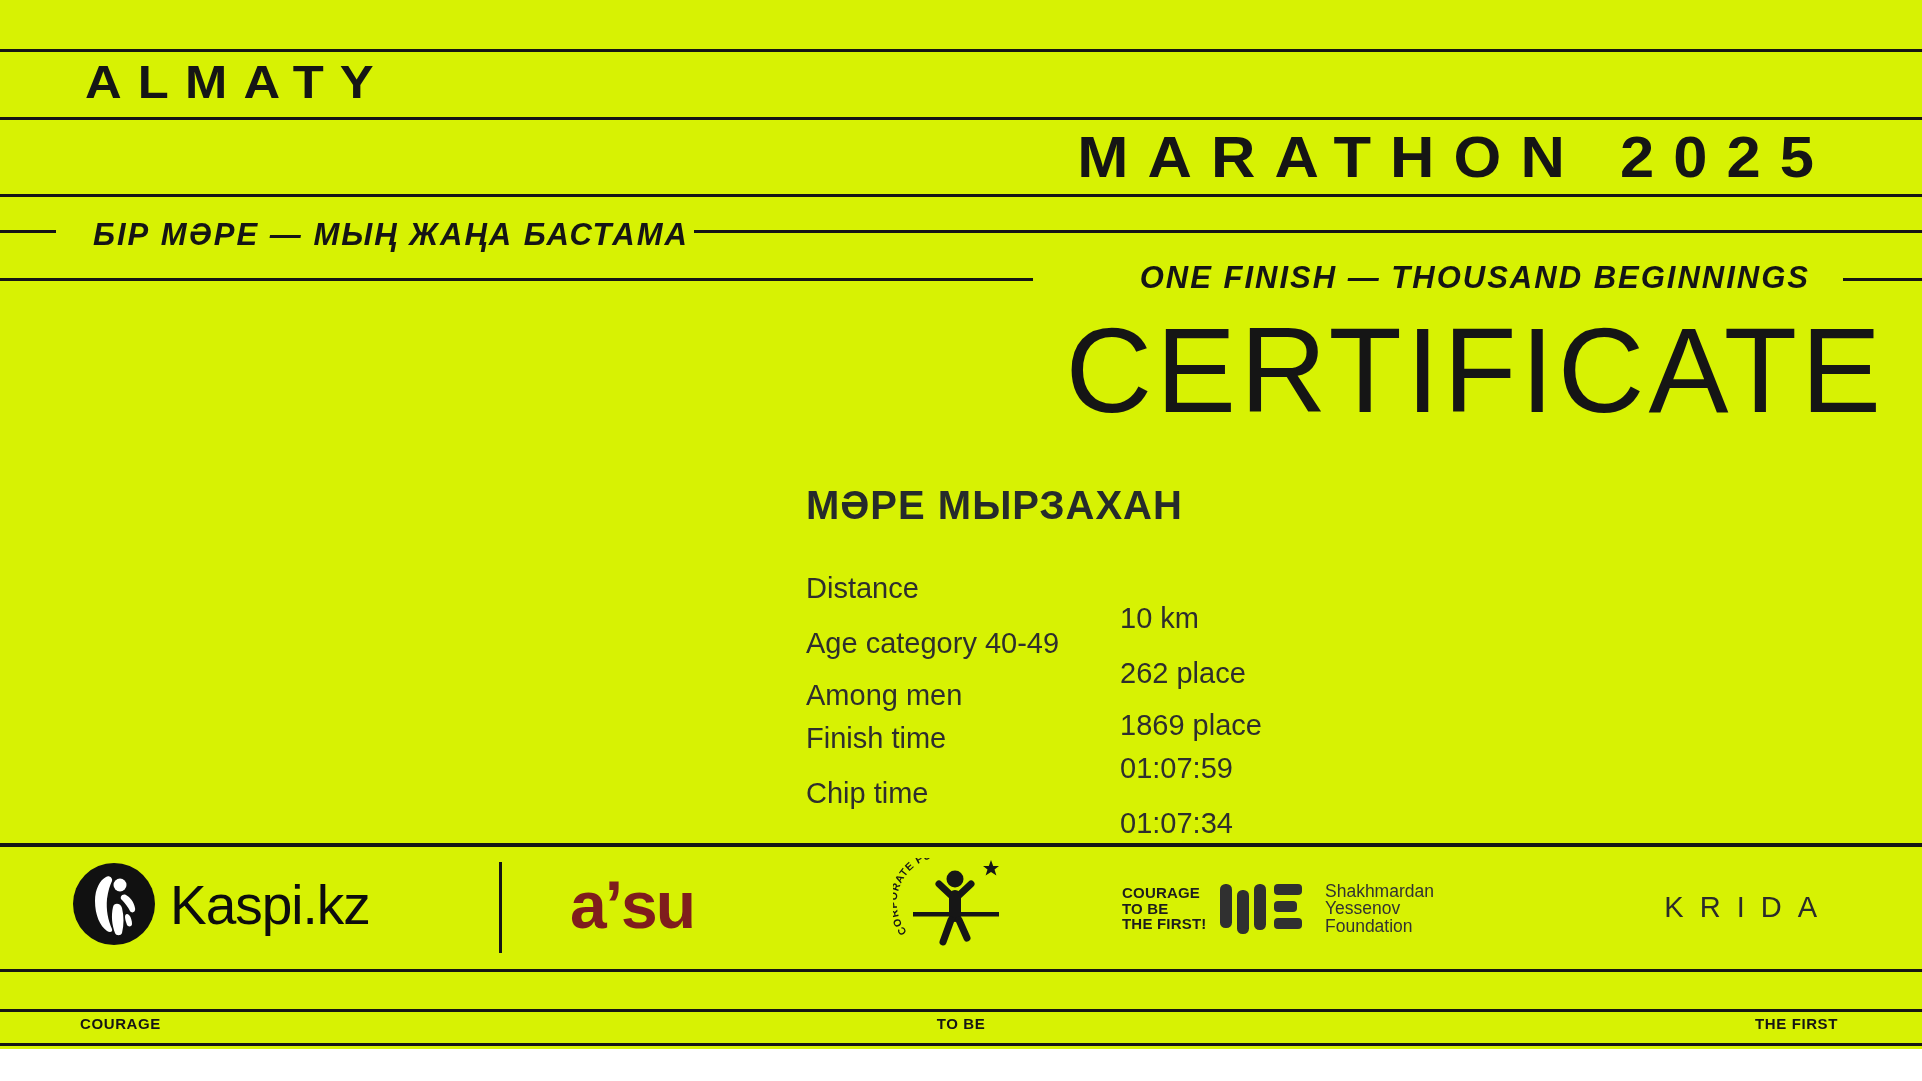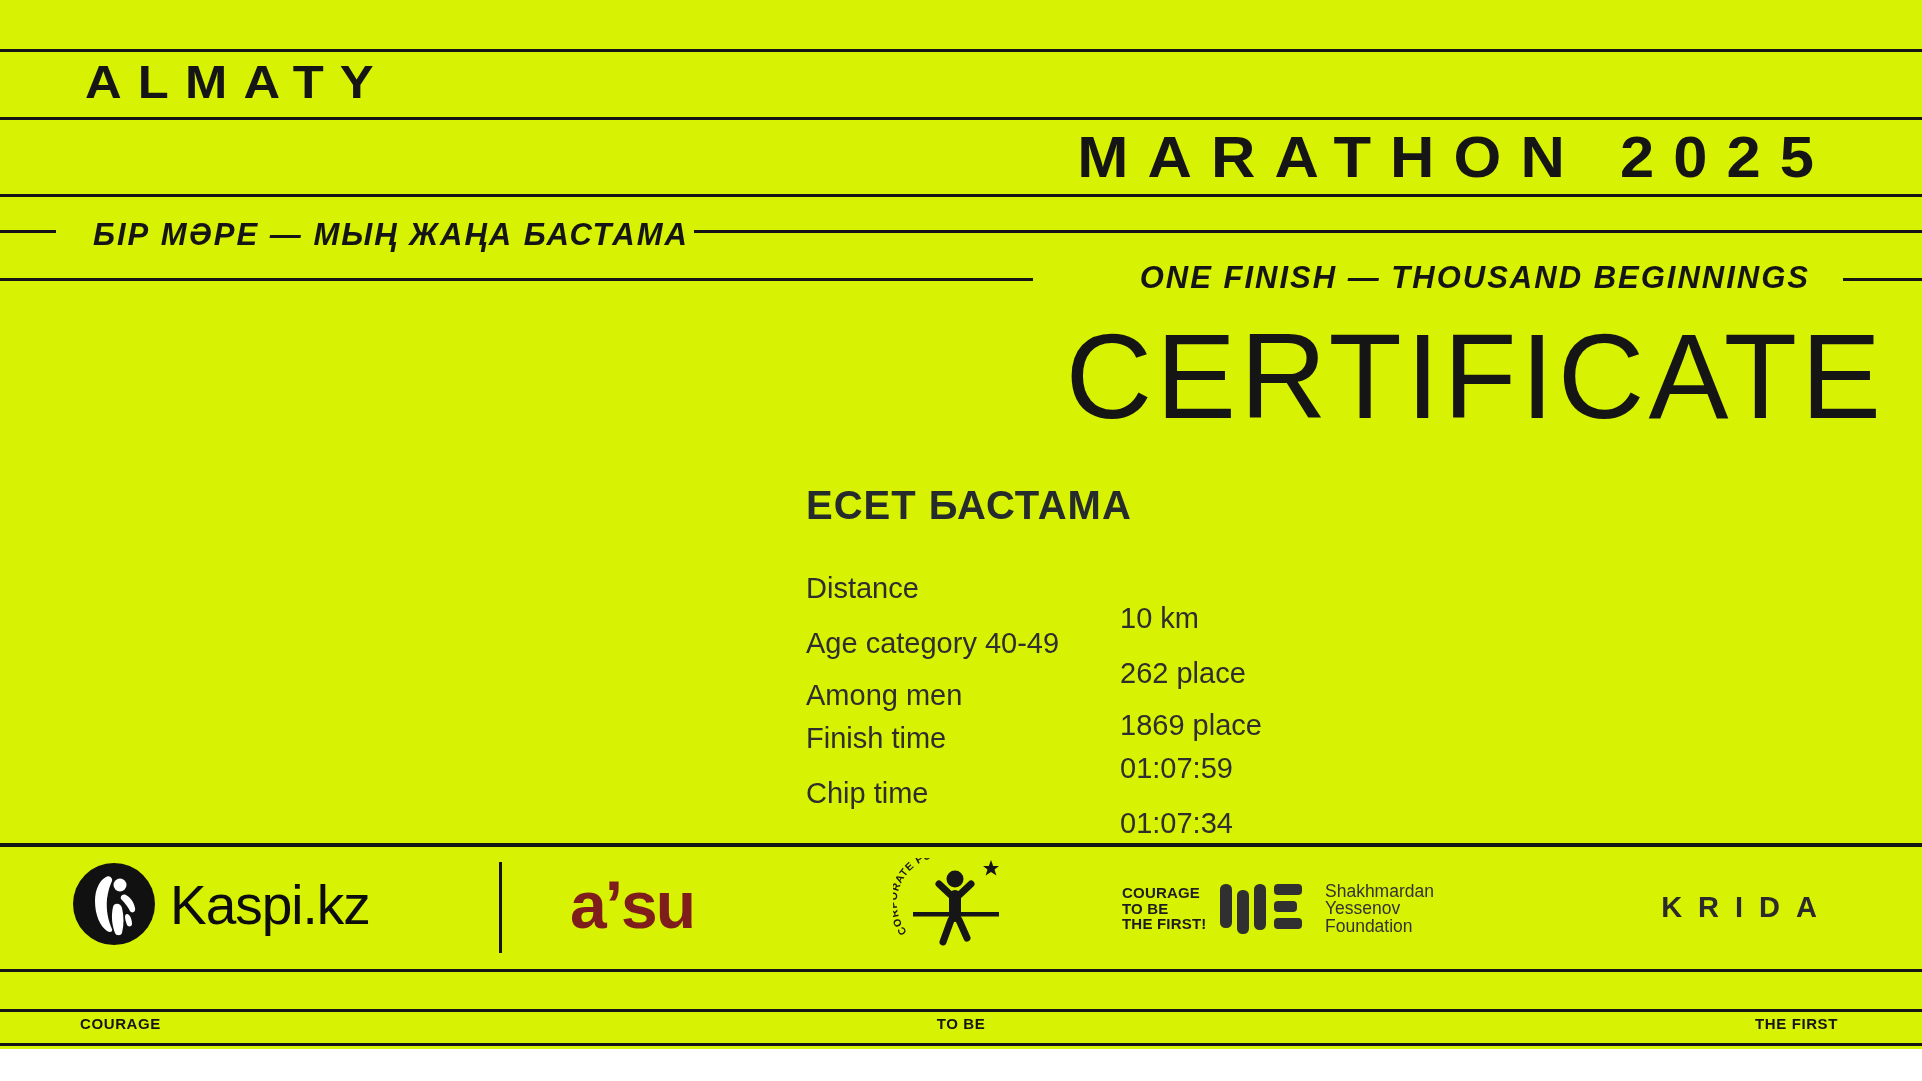--- a/index.html
+++ b/index.html
@@ -18,33 +18,33 @@
   }
   .abs{position:absolute;white-space:nowrap;}
   .rule{position:absolute;background:var(--ink,#151515);left:0;width:100%;}
   
   .city{left:85px;top:54px;font-size:47px;font-weight:700;letter-spacing:15px;
         transform:scaleX(1.08);transform-origin:left top;}
   .event{right:89px;top:123px;font-size:58px;font-weight:700;letter-spacing:18px;
         transform:scaleX(1.06);transform-origin:right top;}
   .slogan-kk{left:93px;top:217px;font-size:31px;font-style:italic;font-weight:600;letter-spacing:2px;}
   .slogan-en{right:112px;top:260px;font-size:31px;font-style:italic;font-weight:600;letter-spacing:2px;}
-  .cert-title{right:37px;top:301px;font-size:120px;font-weight:400;letter-spacing:4px;margin-top:6px;}
+  .cert-title{right:37px;top:301px;font-size:120px;font-weight:400;letter-spacing:4px;}
   
   .runner-name{left:806px;top:483px;font-size:40px;font-weight:700;letter-spacing:1px;color:var(--name_ink,#262b2b);}
   .stat-row{position:absolute;left:806px;font-size:29px;color:var(--ink_soft,#2e2e2e);white-space:nowrap;}
   .stat-label{display:inline-block;}
   .stat-value{position:absolute;left:314px;top:5px;white-space:nowrap;margin-top:25px;}
   
   .kaspi-word{left:170px;top:873px;font-size:55px;font-weight:400;letter-spacing:-1px;color:#0d0d0d;}
   .divider{position:absolute;left:499px;top:862px;width:3px;height:91px;background:var(--ink,#151515);}
   .asu-word{left:570px;top:867px;font-size:66px;font-weight:700;letter-spacing:-2px;color:#7f1d1d;}
   .cf-motto{left:1122px;top:885px;font-size:15px;line-height:15.5px;font-weight:600;letter-spacing:.2px;color:#1d1d1d;white-space:nowrap;}
   .yf-name{left:1303px;top:883px;font-size:17.5px;line-height:17.3px;font-weight:500;color:var(--gray_ink,#323232);white-space:nowrap;margin-left:22px;}
-  .krida{right:89px;top:891px;font-size:29px;font-weight:700;letter-spacing:16px;color:#2b2b2b;}
+  .krida{right:89px;top:891px;font-size:29px;font-weight:400;letter-spacing:16px;color:#2b2b2b;}
   
   .foot{top:1015px;font-size:15px;font-weight:700;letter-spacing:.6px;}
   .foot-left{left:80px;}
   .foot-center{left:50%;transform:translateX(-50%);}
   .foot-right{right:84px;margin-left:44px;}
 </style>
 </head>
 <body>
 
 <div class="stage">
@@ -61,21 +61,21 @@
   <div class="rule" style="top:1009px;height:3px;"></div>
   <div class="rule" style="top:1043px;height:3px;"></div>
   <div class="rule" style="top:1052px;height:5px;"></div>
 
   <div class="abs city">ALMATY</div>
   <div class="abs event">MARATHON 2025</div>
   <div class="abs slogan-en">ONE FINISH — THOUSAND BEGINNINGS</div>
   <div class="abs slogan-kk">БІР МӘРЕ — МЫҢ ЖАҢА БАСТАМА</div>
   <div class="abs cert-title">CERTIFICATE</div>
 
-  <div class="abs runner-name">ЕСЕТ БАСТАМА</div>
+  <div class="abs runner-name">МӘРЕ МЫРЗАХАН</div>
 
   <div class="stat-row" style="top:572px;">
     <span class="stat-label">Distance</span>
     <span class="stat-value">10 km</span>
   </div>
   <div class="stat-row" style="top:627px;">
     <span class="stat-label">Age category 40-49</span>
     <span class="stat-value">262 place</span>
   </div>
   <div class="stat-row" style="top:679px;">

